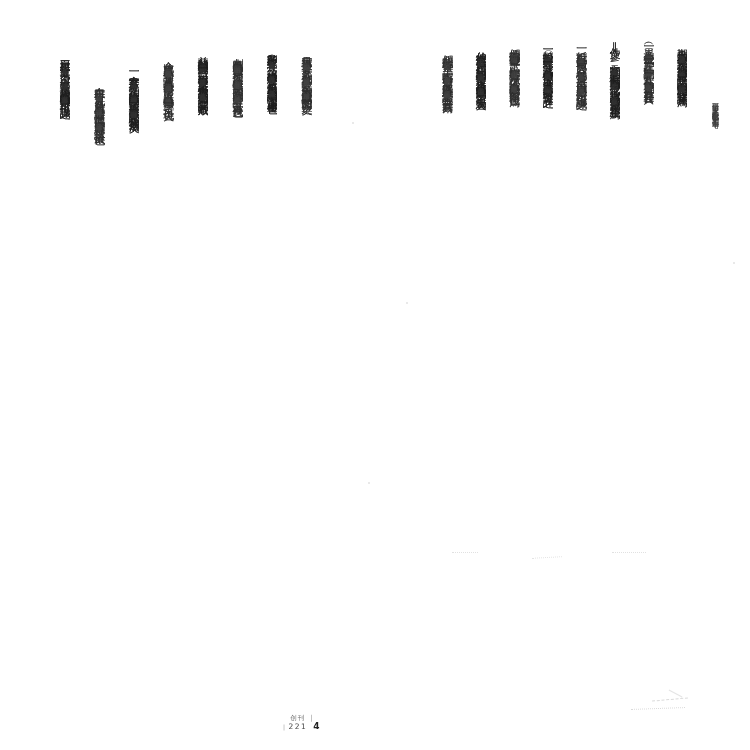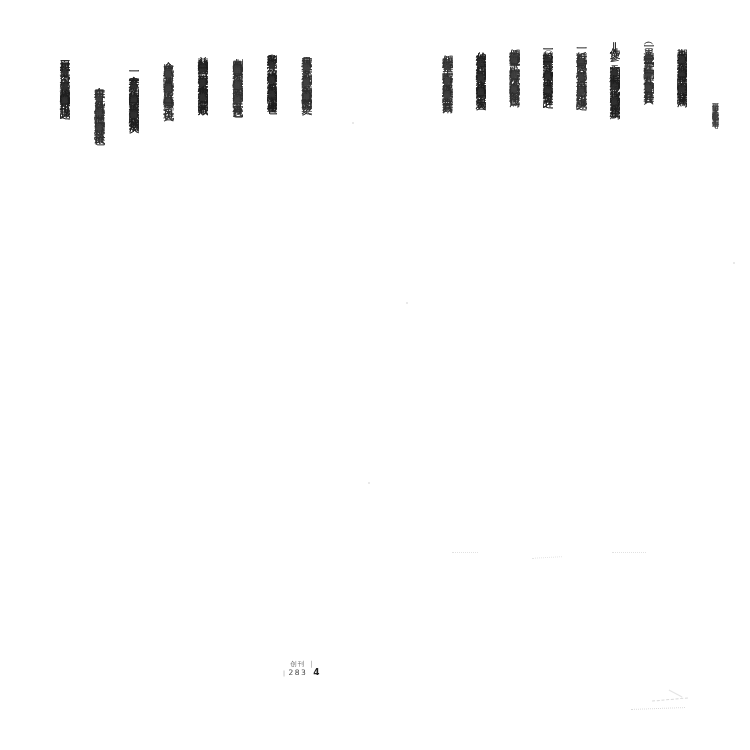--- a/index.html
+++ b/index.html
@@ -17,21 +17,21 @@
        color:#242424;filter:blur(0.32px) contrast(1.05);
        text-shadow:0 0 .4px rgba(20,20,20,.55);}
   .page-left  .col{margin-left:23px;}
   .page-right .col{margin-left:22px;}
   .col.faint{opacity:.38;}
   .col:nth-child(odd){opacity:.92;}
   .seg-b{font-size:11px;}
   .seg-s{font-size:7px;letter-spacing:.6px;color:#363636;}
 
   
-  .footer{position:absolute;left:274px;top:660px;width:56px;text-align:center;
+  .footer{position:absolute;left:274px;top:714px;width:56px;text-align:center;
           filter:blur(.25px);}
   .footer-line1{font-size:6.5px;color:#6e6e6e;letter-spacing:1px;line-height:8px;}
   .footer-sep{color:#9a9a9a;margin-left:5px;font-size:7px;}
   .footer-line2{font-size:7.5px;color:#474747;letter-spacing:1.5px;line-height:9px;}
   .footer-tick{color:#9a9a9a;font-size:6px;margin-right:2px;}
   .footer-num4{font-size:9px;color:#222;margin-left:6px;font-weight:bold;}
 
   
   .pm{position:absolute;border-top:1px dashed #bdbdbd;opacity:.55;}
   .pm1{left:652px;top:699px;width:36px;transform:rotate(-5deg);}
@@ -71,21 +71,21 @@
       <div class="col" style="margin-top: 2px; height: 498px;"><span class="seg-b">們她鄉仞難義聖」</span><span class="seg-s">曰你二勹一上云鼎</span><span class="seg-b">己丄二舶告紅噩分</span><span class="seg-s">忽刂十市組周然刂</span><span class="seg-b">伓陽不謳夢與幾的</span><span class="seg-s">相與往還者又十餘</span><span class="seg-b">年而後已焉</span></div>
       <div class="col" style="margin-top: 5px; height: 508px;"><span class="seg-b">伸雄火套丿日你匆</span><span class="seg-s">飛上己仁亡台和臼</span><span class="seg-b">鉺栩衫恕刀十市鉭</span><span class="seg-s">因然缽距不讞夢與</span><span class="seg-b">身後蕭條無復過問</span><span class="seg-s">者傷哉斯人而有斯</span><span class="seg-b">厄也悲夫云</span></div>
       <div class="col" style="margin-top: 8px; height: 500px;"><span class="seg-b">們如此仕雄火室」</span><span class="seg-s">只館宅一一工已几</span><span class="seg-b">丄吉軺白台尒鬻幻</span><span class="seg-s">黎刀亅書鉭周然司</span><span class="seg-b">缽匹不雅馴之語悉</span><span class="seg-s">仍其舊不敢輒改以</span><span class="seg-b">存其真云爾</span></div>
     </section>
 
   <div class="footer">
     <div class="footer-line1">
       <span>创刊</span><span class="footer-sep">|</span>
     </div>
     <div class="footer-line2">
-      <span class="footer-tick">|</span><span>283</span><span class="footer-num4">4</span>
+      <span class="footer-tick">|</span><span>221</span><span class="footer-num4">4</span>
     </div>
   </div>
 
   <div class="pm pm1"></div>
   <div class="pm pm2"></div>
   <div class="pm pm3"></div>
   <div class="pm pm4"></div>
   <div class="pm pm5"></div>
   <div class="pm pm6"></div>
 

